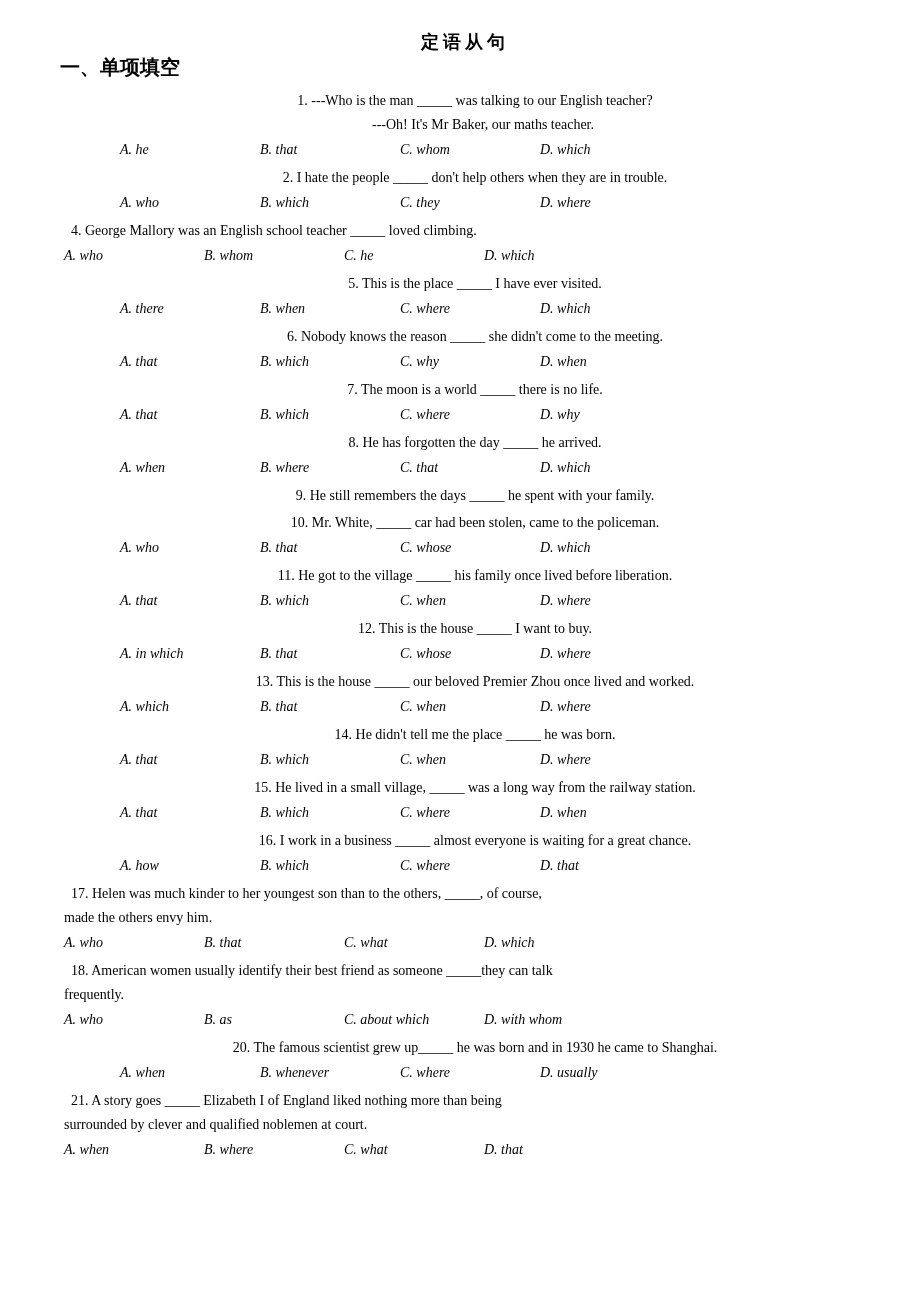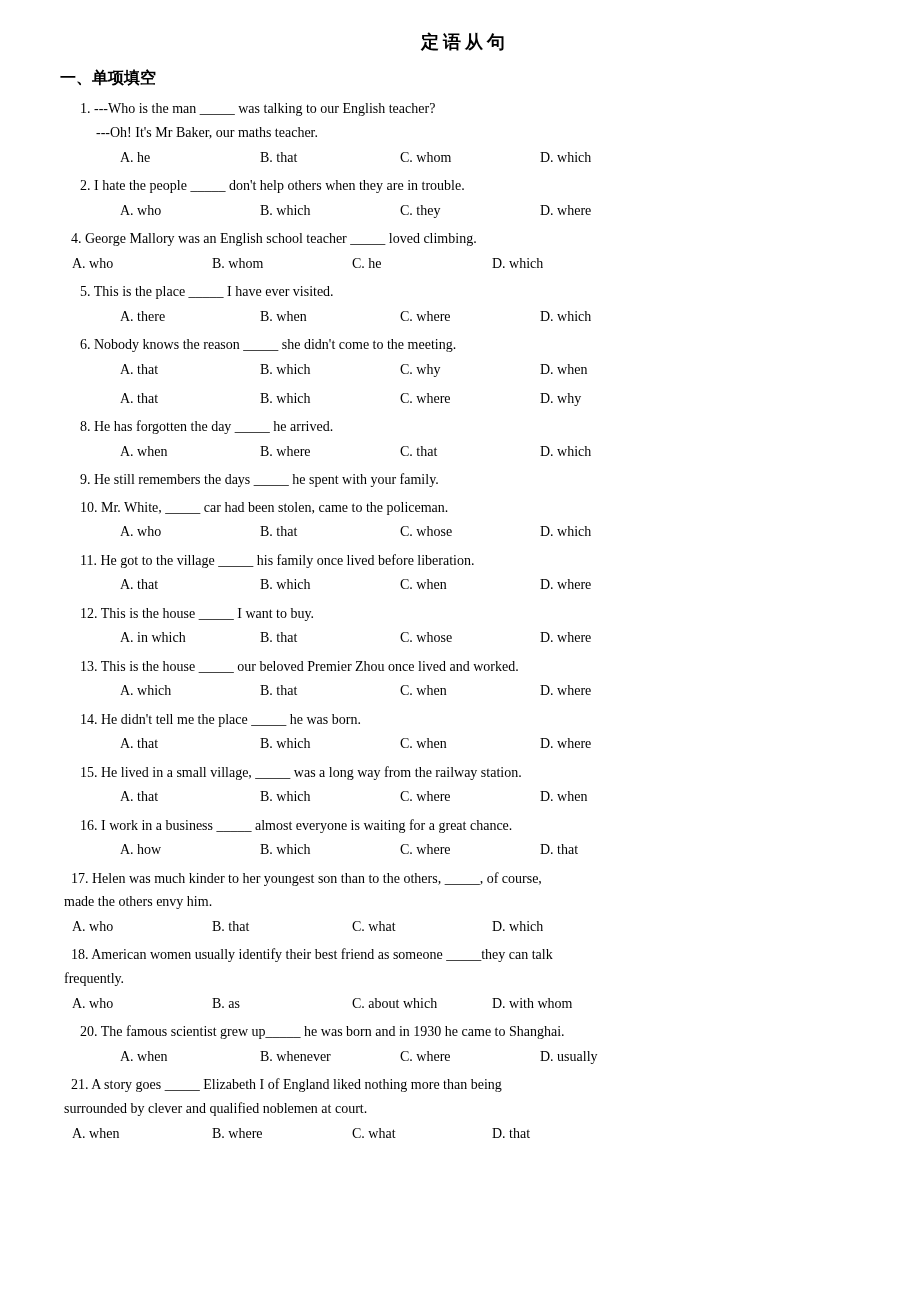--- a/index.html
+++ b/index.html
@@ -14,50 +14,52 @@
       color: #000;
       width: 920px;
       min-height: 1303px;
       padding: 30px 50px 30px 60px;
       position: relative;
     }
     .page-title {
       text-align: center;
       font-size: 18px;
       font-weight: bold;
-      margin-bottom: 14px;
+      margin-bottom: 0;
       letter-spacing: 4px;
     }
     .section-title {
-      font-size: 16px;
+      font-size: 20px;
       font-weight: bold;
       margin-bottom: 8px;
     }
     .question-block {
       margin-bottom: 4px;
       line-height: 1.7;
     }
     .question-text {
       margin-left: 20px;
       display: block;
+      text-align: center;
     }
     .question-text.indent2 {
       margin-left: 36px;
     }
     .options-line {
       margin-left: 60px;
       display: block;
       line-height: 1.8;
+      font-style: italic;
     }
     .options-line span {
       display: inline-block;
       min-width: 140px;
     }
     .no-indent {
-      margin-left: 12px;
+      margin-left: 4px;
     }
     .wrap-text {
       display: block;
       margin-left: 11px;
     }
     .wrap-continue {
       display: block;
       margin-left: 4px;
     }
   </style>
@@ -84,20 +86,21 @@
     </div>
     <div class="question-block">
       <span class="question-text">5. This is the place _____ I have ever visited.</span>
       <span class="options-line"><span>A. there</span><span>B. when</span><span>C. where</span><span>D. which</span></span>
     </div>
     <div class="question-block">
       <span class="question-text">6. Nobody knows the reason _____ she didn't come to the meeting.</span>
       <span class="options-line"><span>A. that</span><span>B. which</span><span>C. why</span><span>D. when</span></span>
     </div>
     <div class="question-block">
+      <span class="question-text">7. The moon is a world _____ there is no life.</span>
       <span class="options-line"><span>A. that</span><span>B. which</span><span>C. where</span><span>D. why</span></span>
     </div>
     <div class="question-block">
       <span class="question-text">8. He has forgotten the day _____ he arrived.</span>
       <span class="options-line"><span>A. when</span><span>B. where</span><span>C. that</span><span>D. which</span></span>
     </div>
     <div class="question-block">
       <span class="question-text">9. He still remembers the days _____ he spent with your family.</span>
     </div>
     <div class="question-block">

